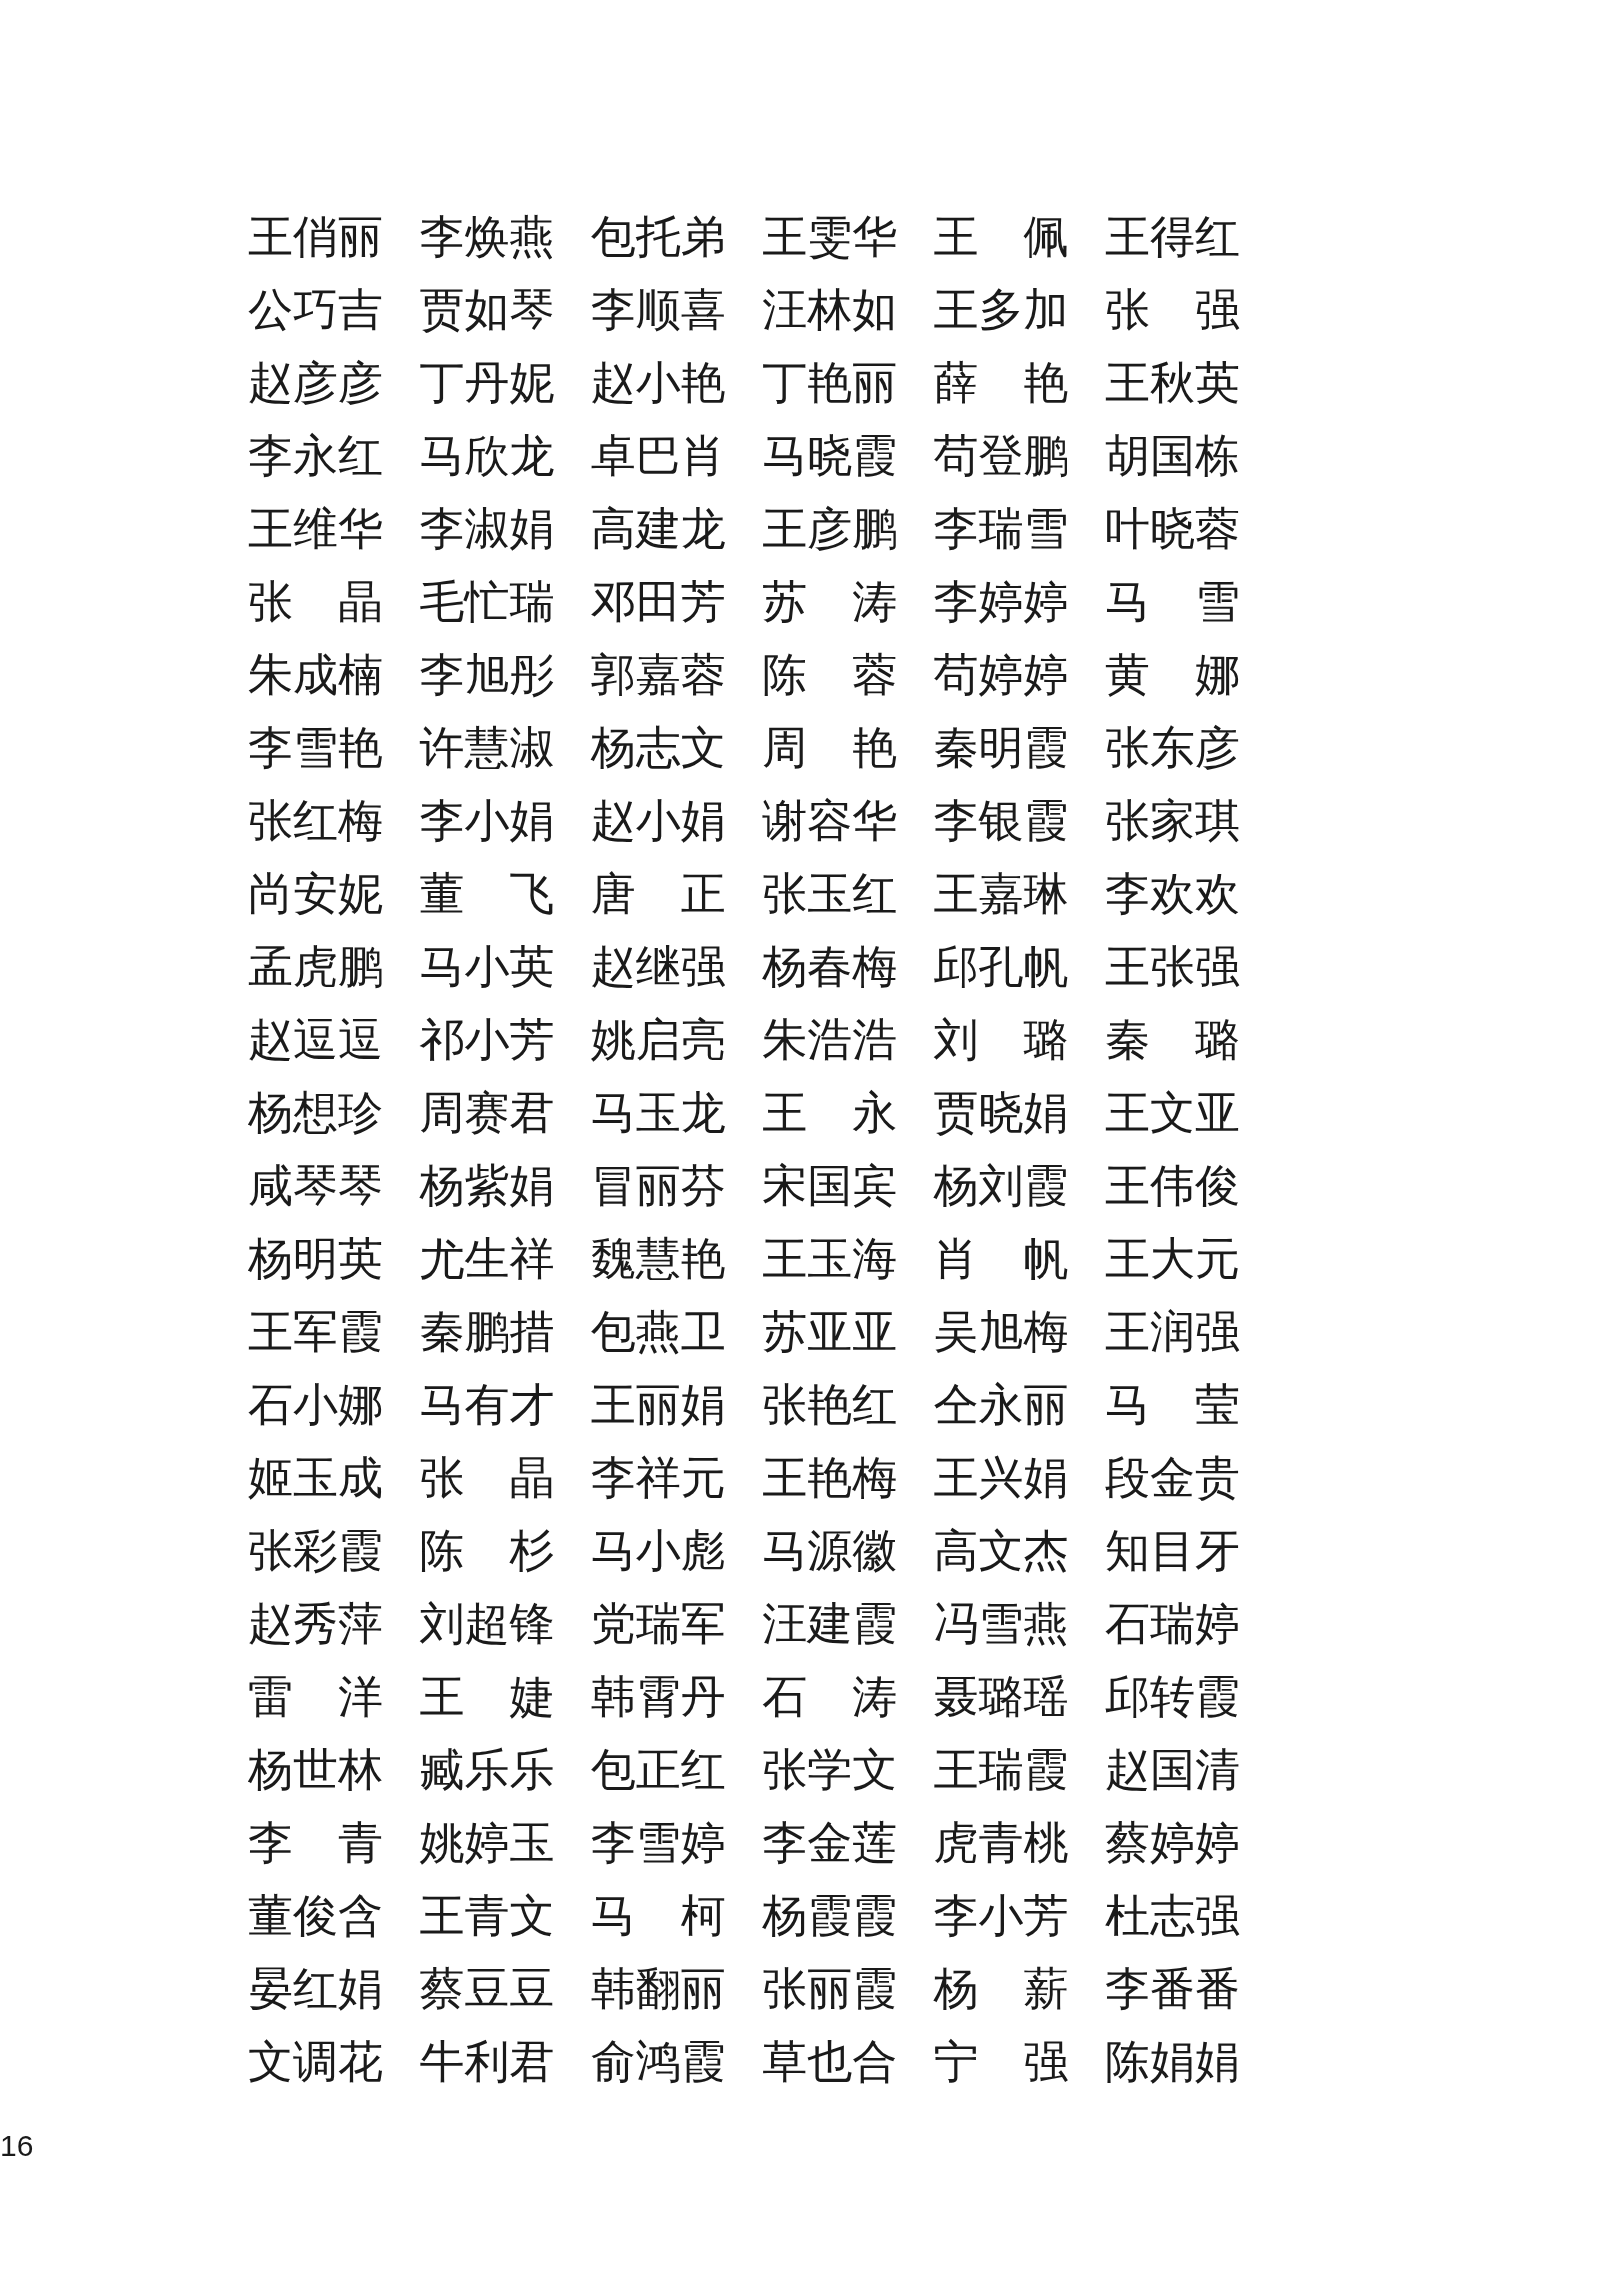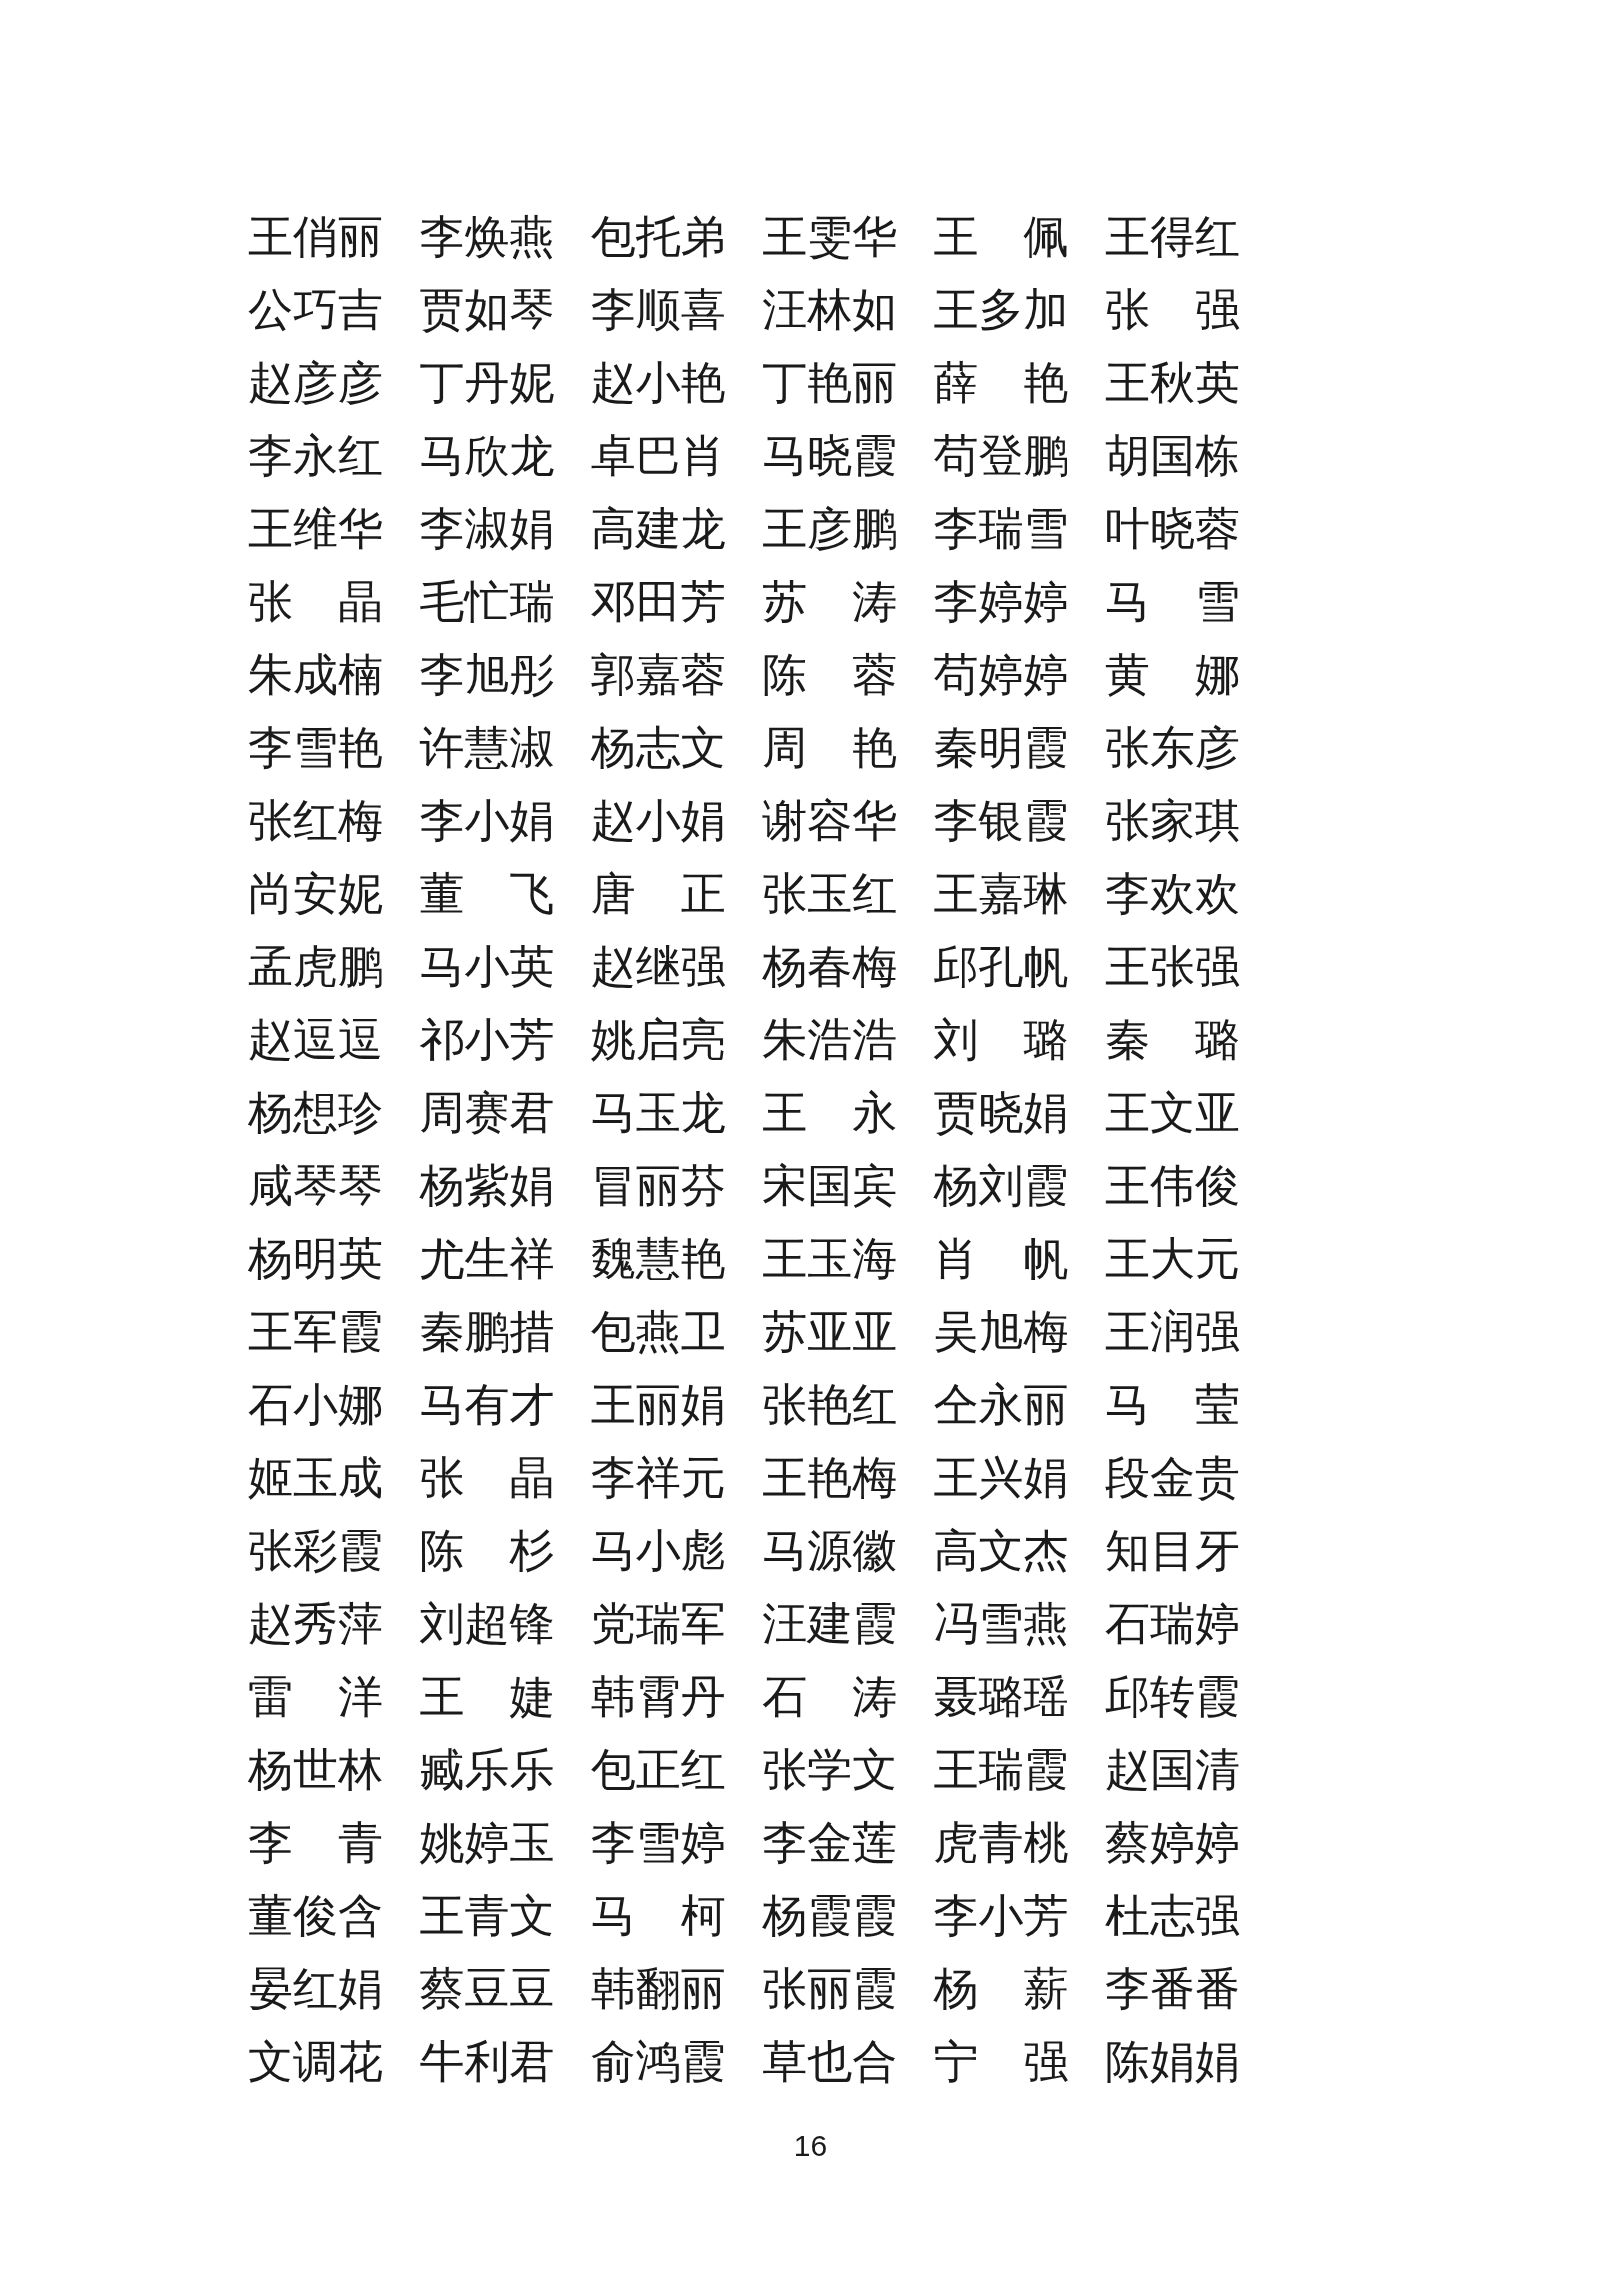--- a/index.html
+++ b/index.html
@@ -37,21 +37,21 @@
     white-space: nowrap;
   }
   .name-cell span {
     display: inline-block;
   }
   .page-number {
     position: absolute;
     top: 2129px;
     left: 0;
     width: 100%;
-    text-align: center;
+    text-align: left;
     font-family: "Liberation Sans", sans-serif;
     font-size: 30px;
     color: #1a1a1a;
   }
 </style>
 </head>
 <body>
 
 <div class="page">
   <div class="name-grid">

